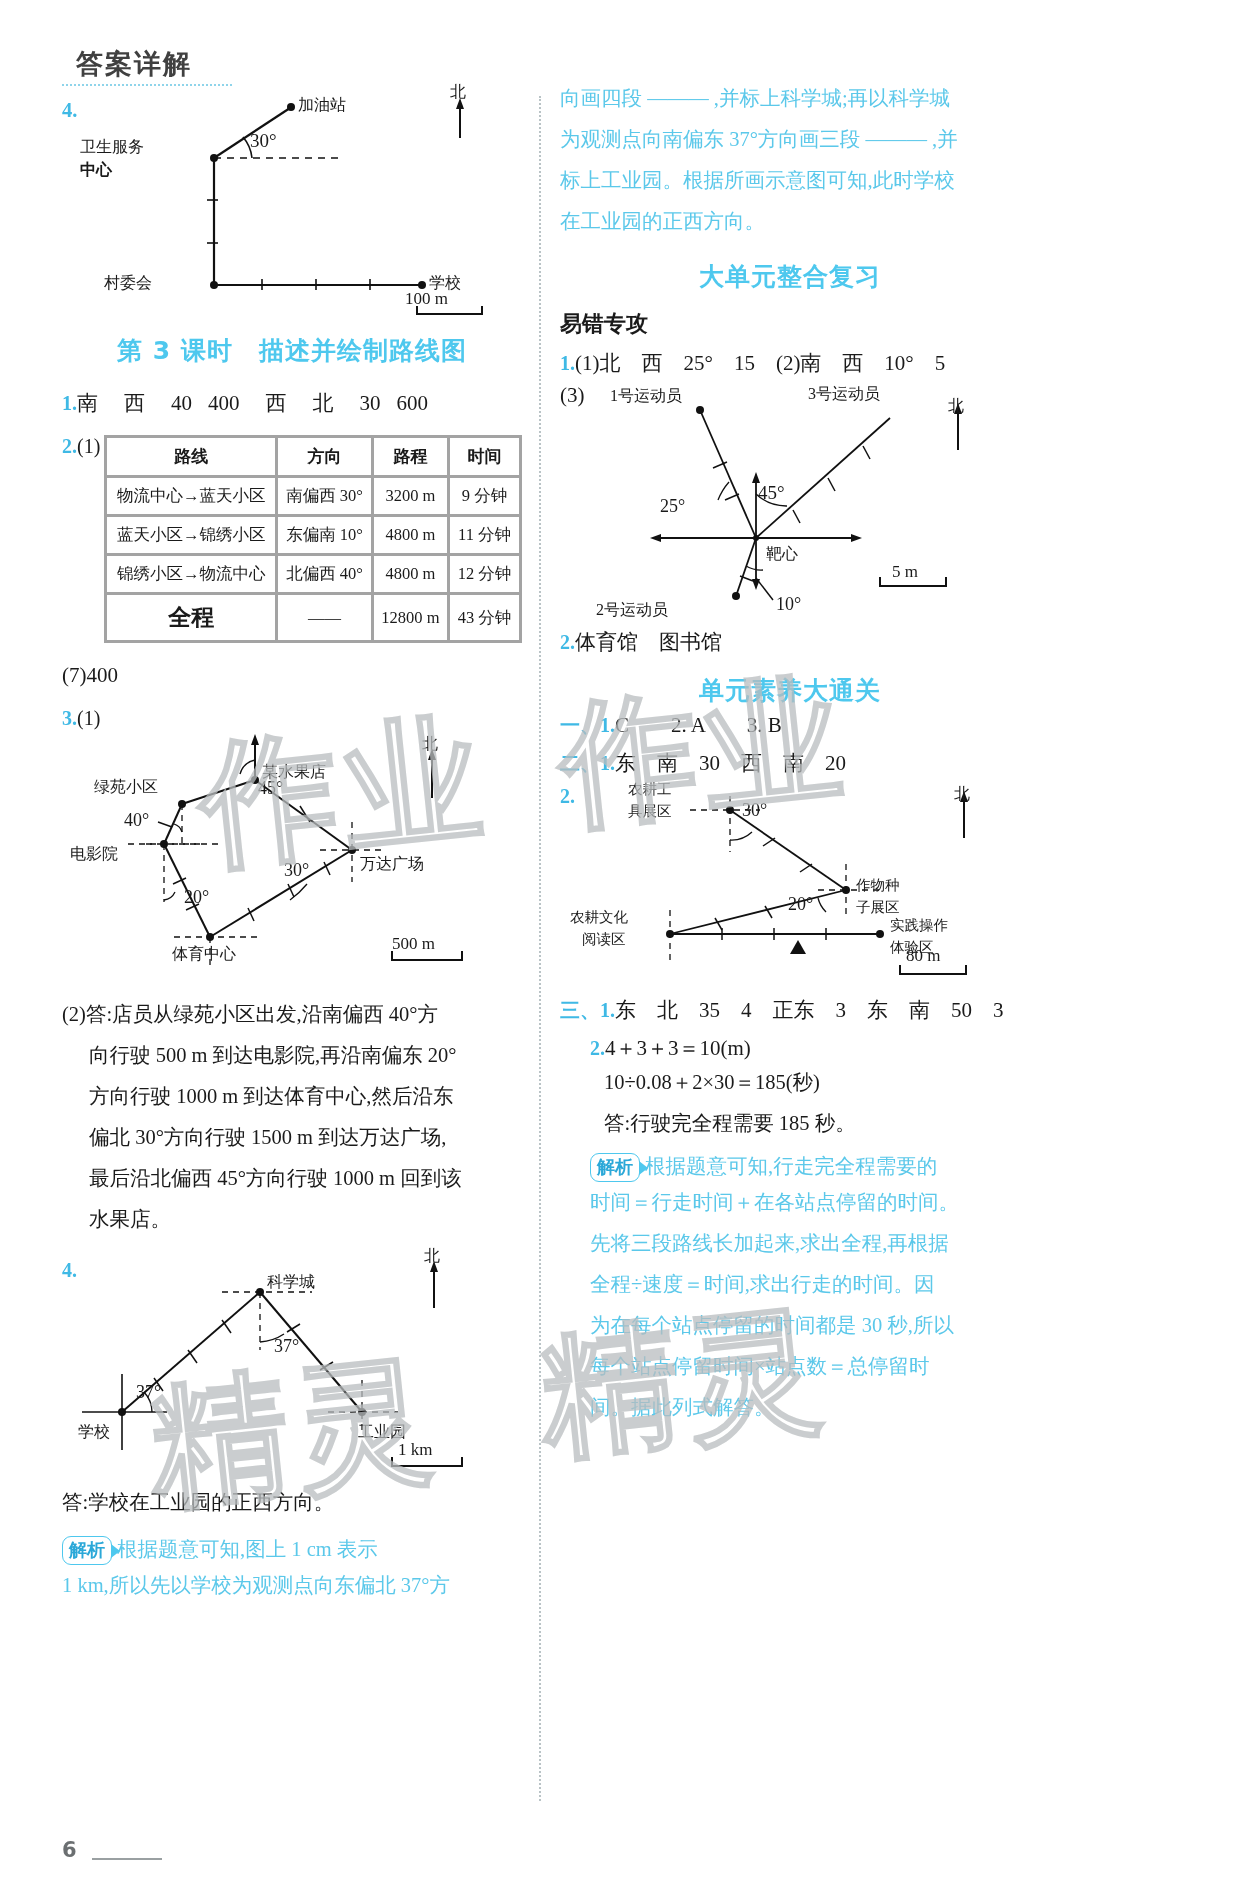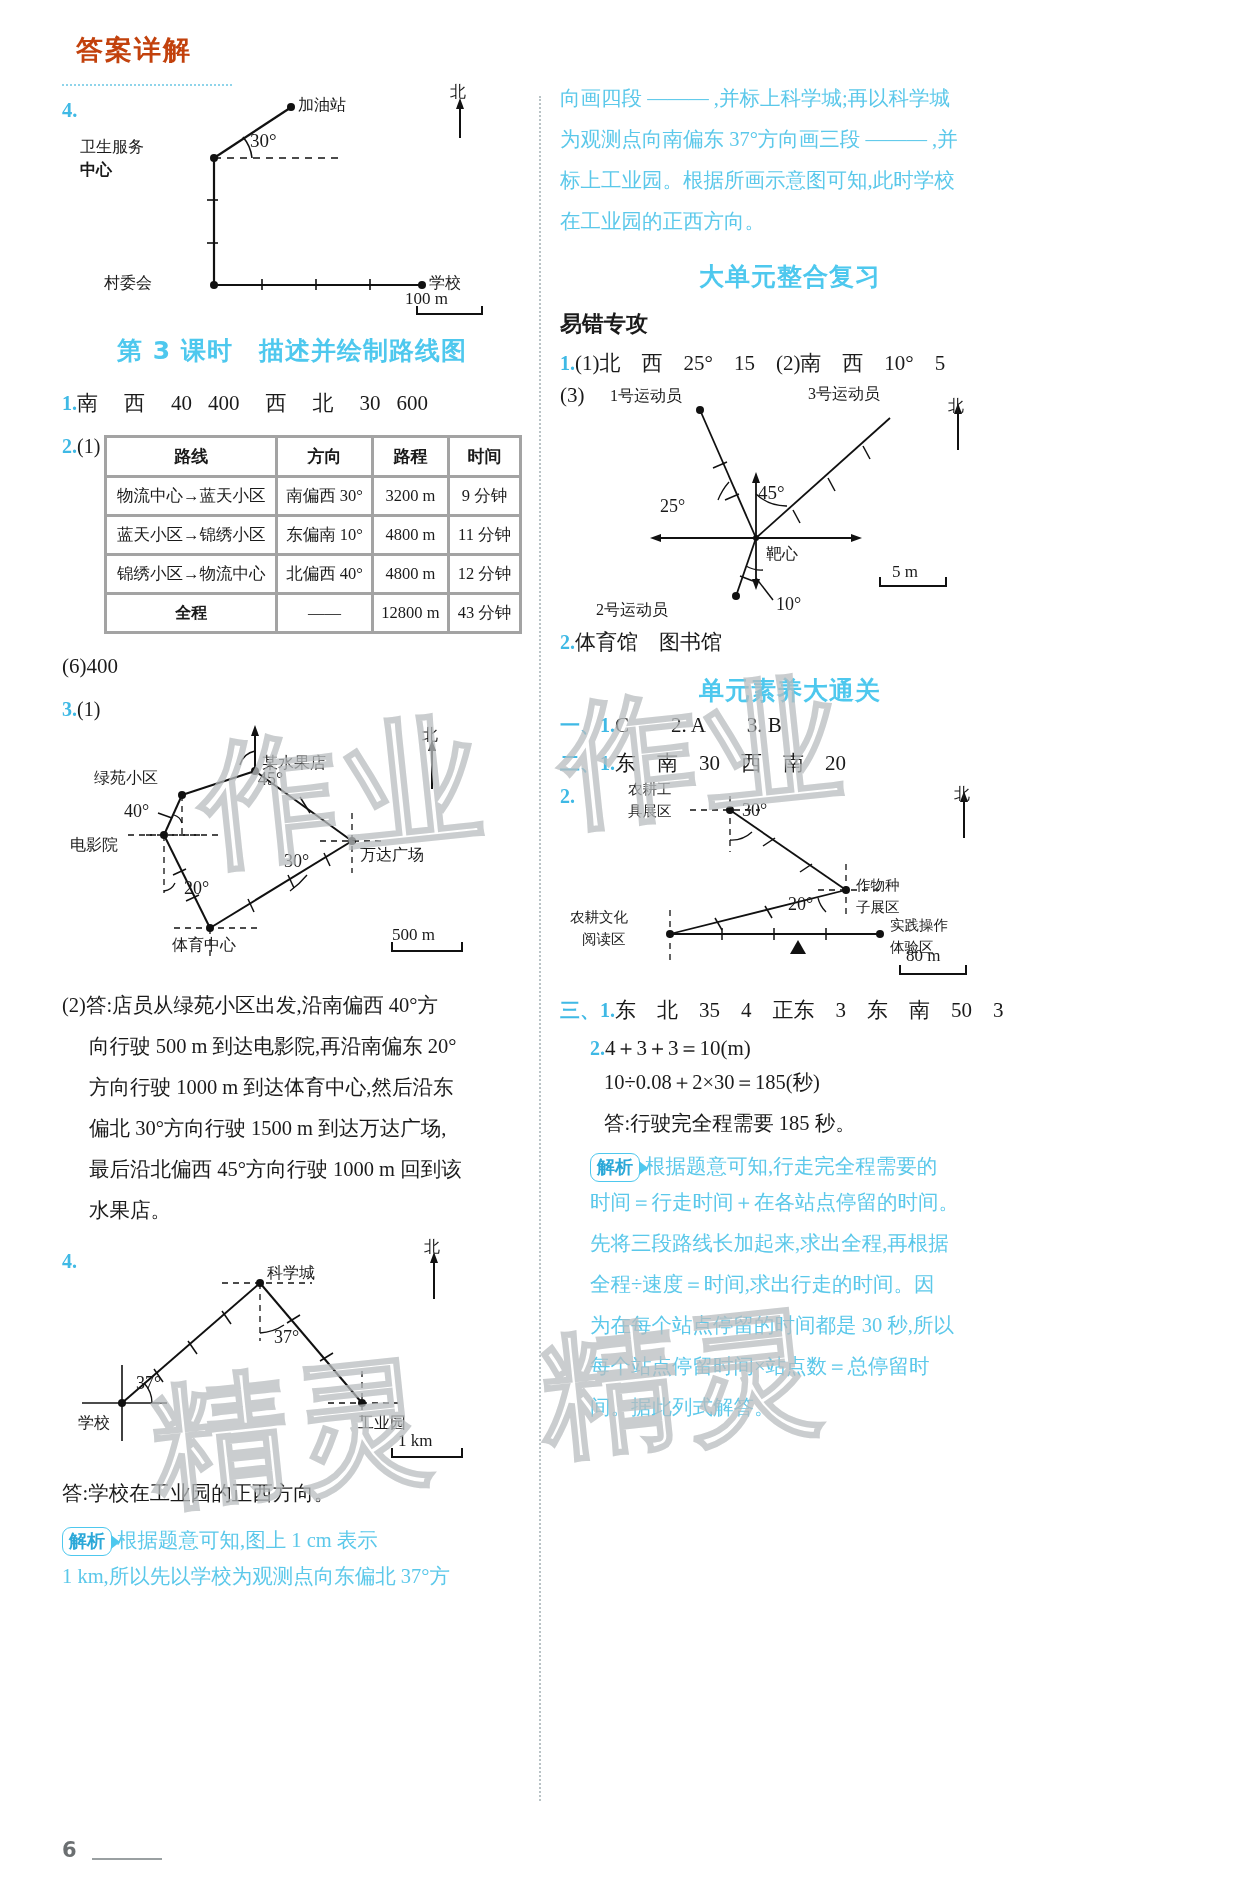--- a/index.html
+++ b/index.html
@@ -8,24 +8,24 @@
     background:#ffffff;
     font-family:"Liberation Serif", serif;
     position:relative;
     overflow:hidden;
     color:#1a1a1a;
   }
   .page{position:absolute;inset:0;}
 
   
   .hdr{
-    position:absolute;left:76px;top:32px;
+    position:absolute;left:76px;top:46px;
     font-family:"DejaVu Sans", sans-serif;
     font-weight:bold;font-size:27px;letter-spacing:2px;
-    color:#c2410c;
+    color:#404040;
   }
   .hdr-rule{
     position:absolute;left:62px;top:84px;width:170px;height:0;
     border-bottom:2px dotted #8fd4ea;
   }
 
   
   .colL{position:absolute;left:62px;top:90px;width:460px;}
   .colR{position:absolute;left:560px;top:78px;width:460px;}
   .divider{
@@ -179,30 +179,30 @@
             <td>4800 m</td>
             <td class="cn">11 分钟</td>
           </tr>
           <tr>
             <td class="cn">锦绣小区→物流中心</td>
             <td class="cn">北偏西 40°</td>
             <td>4800 m</td>
             <td class="cn">12 分钟</td>
           </tr>
           <tr>
-            <td class="cn" style="font-family:Liberation Sans, sans-serif;font-weight:bold;font-size:16px;">全程</td>
+            <td class="cn" style="font-family:Liberation Sans, sans-serif;font-weight:bold;font-size:23px;">全程</td>
             <td>——</td>
             <td>12800 m</td>
             <td class="cn">43 分钟</td>
           </tr>
         </tbody>
       </table>
     </div>
 
-    <div class="ln" style="margin-top:12px;font-size:21px;">(6)400</div>
+    <div class="ln" style="margin-top:12px;font-size:21px;">(7)400</div>
 
     <div style="margin-top:12px;">
       <span class="num" style="font-size:20px;">3.</span><span style="font-size:20px;">(1)</span>
     </div>
 
     <div style="position:relative;height:260px;margin-top:2px;">
       <svg width="460" height="260" style="position:absolute;left:0;top:0;">
 
         <circle cx="193" cy="48" r="4" fill="#111"></circle>
 

